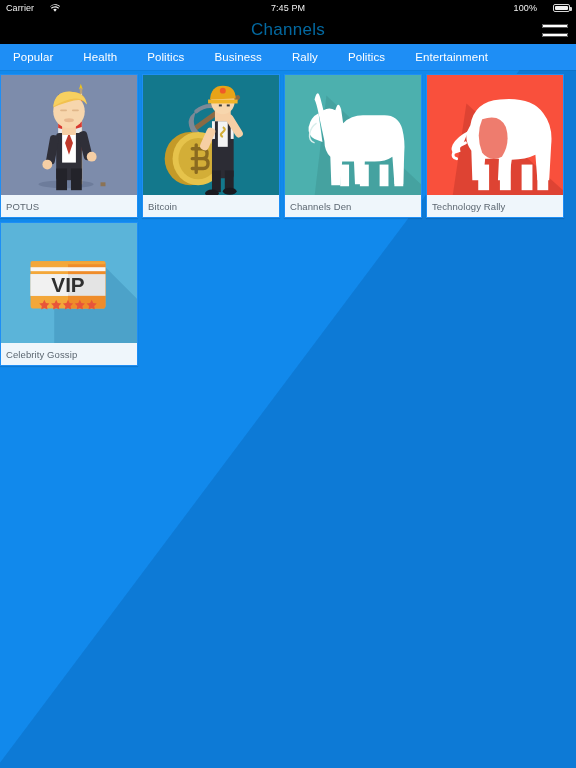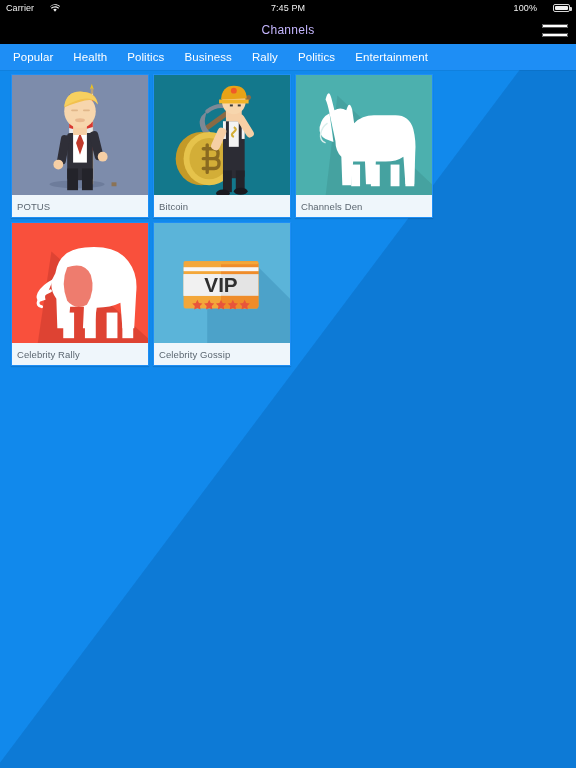--- a/index.html
+++ b/index.html
@@ -41,48 +41,48 @@
     content:""; position:absolute; right:-3px; top:2px; width:2px; height:4px;
     background:#d8d8d8; border-radius:0 1px 1px 0;
   }
 
   
   #navbar {
     position:relative; z-index:3;
     height:28px; background:#000; color:#fff;
     display:flex; align-items:center; justify-content:center;
   }
-  #nav-title { font-size:12px; font-weight:400; letter-spacing:.3px; color:#c4b5fd; }
+  #nav-title { font-size:17px; font-weight:400; letter-spacing:.3px; color:#0369a1; }
   #menu-button {
     position:absolute; right:8px; top:50%; transform:translateY(-50%);
     width:30px; height:20px; display:flex; flex-direction:column;
     justify-content:center; align-items:flex-end; gap:5px; cursor:pointer;
   }
   #menu-button .bar {
     width:26px; height:4px; background:#fff; border-radius:1px;
     box-shadow:0 0 0 1px #555 inset;
   }
 
   
   #tabstrip {
     position:relative; z-index:3;
     height:26px; background:#1e8ef5;
-    display:flex; align-items:center; gap:6px;
+    display:flex; align-items:center; gap:16px;
     padding:0 6px; overflow:hidden;
     box-shadow:0 1px 0 rgba(0,0,0,.06);
   }
   .tab {
     color:#ffffff; font-size:11.5px; line-height:26px;
     padding:0 7px; white-space:nowrap; cursor:pointer; letter-spacing:.1px;
   }
 
   
   #grid {
     position:relative; z-index:2;
-    padding:4px 0 0 11px;
+    padding:4px 0 0 0;
     display:flex; flex-wrap:wrap;
     align-content:flex-start;
     gap:0;
   }
   .card {
     width:138px; height:144px;
     margin:0 4px 4px 0;
     background:#eff6fb;
     border:1px solid #1e8ef5;
     display:flex; flex-direction:column;
@@ -240,21 +240,21 @@
         <path d="M42 58 q-12 6 -16 14 q-3 7 2 9 l6 -2 q-2 -5 3 -9z"></path>
         <rect x="52" y="92" width="11" height="26"></rect>
         <rect x="74" y="92" width="11" height="26"></rect>
         <rect x="96" y="92" width="11" height="26"></rect>
         <rect x="112" y="92" width="11" height="26"></rect>
       </g>
       <path d="M56 46 q18 -6 24 8 q5 16 -4 30 q-12 6 -20 -4 q-7 -18 0 -34z" fill="#e8503e" opacity=".75"></path>
       <path d="M39 70 q-10 4 -12 10 q-2 5 3 6" fill="none" stroke="#ffffff" stroke-width="3" stroke-linecap="round"></path>
     </svg>
       </div>
-      <div class="card-label">Celebrity Rally</div>
+      <div class="card-label">Technology Rally</div>
     </div>
     <div class="card">
       <div class="card-thumb">
         <svg viewBox="0 0 138 124" preserveAspectRatio="xMidYMid slice">
       <rect width="138" height="124" fill="#5bb4d9"></rect>
       <path d="M100 40 L138 78 L138 124 L54 124 L54 86 Z" fill="#3f93bb" opacity=".55"></path>
       <g>
         <rect x="30" y="40" width="76" height="48" rx="3" fill="#f3a73a"></rect>
         <rect x="68" y="40" width="38" height="48" rx="3" fill="#ef8c2a"></rect>
         <rect x="30" y="40" width="76" height="3" rx="1.5" fill="#f3a73a"></rect>

